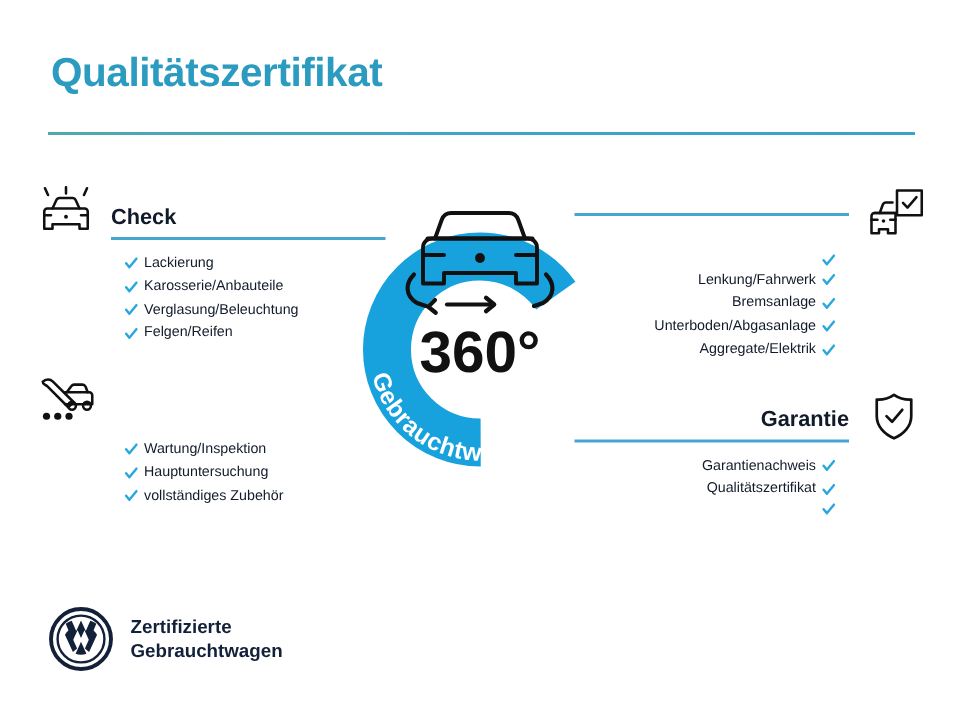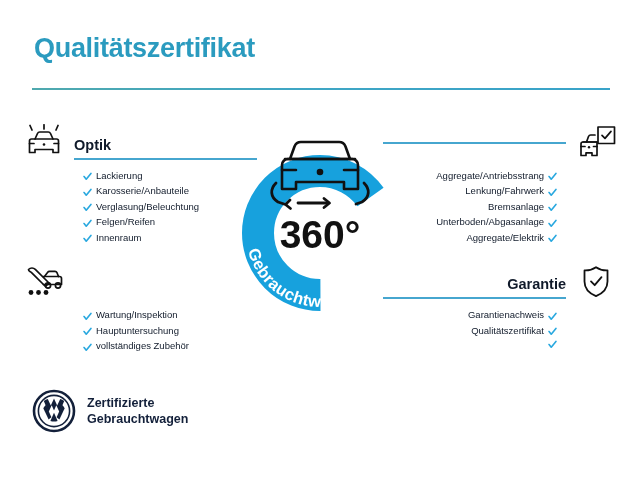--- a/index.html
+++ b/index.html
@@ -124,21 +124,21 @@
     top: 115px;
     width: 184px;
     height: 200px;
   }
   .badge svg { display: block; }
 
   
   .footer {
     position: absolute;
     left: 32px;
-    top: 389px;
+    top: 404px;
     display: flex;
     align-items: center;
     gap: 11px;
   }
   .vw-logo { width: 44px; height: 44px; display: block; flex: 0 0 44px; }
   .vw-text {
     font-size: 12.5px;
     font-weight: bold;
     line-height: 1.28;
     color: #13203a;
@@ -160,21 +160,21 @@
         <span class="sec-icon">
           <svg viewBox="0 0 44 38" width="44" height="38" fill="none" stroke="#111111" stroke-width="1.7" stroke-linecap="round" stroke-linejoin="round">
             <path d="M10 6 L8 1.5 M22 5 L22 0.8 M34 6 L36 1.5"></path>
             <path d="M13 15 L15.5 9.5 C15.9 8.6 16.7 8 17.7 8 L26.3 8 C27.3 8 28.1 8.6 28.5 9.5 L31 15"></path>
             <path d="M9.5 15 L34.5 15 C35.6 15 36.5 15.9 36.5 17 L36.5 28.5 L31 28.5 L31 25.5 L13 25.5 L13 28.5 L7.5 28.5 L7.5 17 C7.5 15.9 8.4 15 9.5 15 Z"></path>
             <path d="M7.5 19.5 L12 19.5 M32 19.5 L36.5 19.5"></path>
             <circle cx="22" cy="20.5" r="1.3" fill="#111111" stroke="none"></circle>
           </svg>
         </span>
         <div class="head-text">
-          <div class="sec-title">Optik</div>
+          <div class="sec-title">Check</div>
           <div class="sec-rule"></div>
         </div>
       </div>
       <ul class="items">
         <li>
           <span class="chk">
             <svg viewBox="0 0 10 10" width="9" height="9" fill="none" stroke="#29a8df" stroke-width="1.8" stroke-linecap="round" stroke-linejoin="round">
                 <path d="M1.2 5 L3.6 8 L8.8 1.6"></path>
               </svg>
           </span>
@@ -196,28 +196,20 @@
           </span>
           <span>Verglasung/Beleuchtung</span>
         </li>
         <li>
           <span class="chk">
             <svg viewBox="0 0 10 10" width="9" height="9" fill="none" stroke="#29a8df" stroke-width="1.8" stroke-linecap="round" stroke-linejoin="round">
                 <path d="M1.2 5 L3.6 8 L8.8 1.6"></path>
               </svg>
           </span>
           <span>Felgen/Reifen</span>
-        </li>
-        <li>
-          <span class="chk">
-            <svg viewBox="0 0 10 10" width="9" height="9" fill="none" stroke="#29a8df" stroke-width="1.8" stroke-linecap="round" stroke-linejoin="round">
-                <path d="M1.2 5 L3.6 8 L8.8 1.6"></path>
-              </svg>
-          </span>
-          <span>Innenraum</span>
         </li>
       </ul>
     </div>
 
     <div class="block">
       <div class="block-head">
         <span class="sec-icon">
           <svg viewBox="0 0 44 38" width="44" height="38" fill="none" stroke="#111111" stroke-width="1.7" stroke-linecap="round" stroke-linejoin="round">
             <path d="M6.5 6.5 C8.5 4.5 11.5 4.6 13.3 6.4 L27 20 L23.5 23.5 L9.8 9.8 C8 8 6.5 8.5 6.5 6.5 Z"></path>
             <path d="M22.5 13.5 L25.5 9.5 C26 8.8 26.7 8.4 27.5 8.4 L33 8.4 C33.9 8.4 34.6 8.9 35 9.7 L36.5 13.5"></path>
@@ -279,21 +271,20 @@
           <div class="sec-rule"></div>
         </div>
       </div>
       <ul class="items">
         <li>
           <span class="chk">
             <svg viewBox="0 0 10 10" width="9" height="9" fill="none" stroke="#29a8df" stroke-width="1.8" stroke-linecap="round" stroke-linejoin="round">
                 <path d="M1.2 5 L3.6 8 L8.8 1.6"></path>
               </svg>
           </span>
-          <span>Aggregate/Antriebsstrang</span>
         </li>
         <li>
           <span class="chk">
             <svg viewBox="0 0 10 10" width="9" height="9" fill="none" stroke="#29a8df" stroke-width="1.8" stroke-linecap="round" stroke-linejoin="round">
                 <path d="M1.2 5 L3.6 8 L8.8 1.6"></path>
               </svg>
           </span>
           <span>Lenkung/Fahrwerk</span>
         </li>
         <li>

